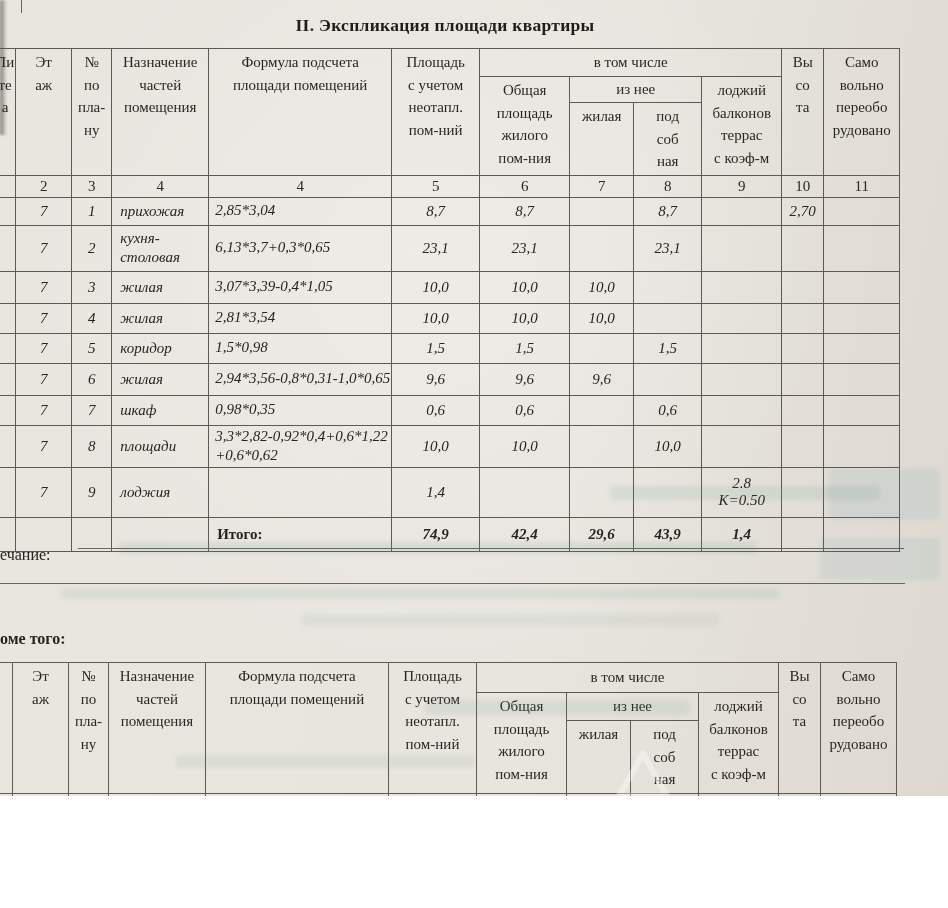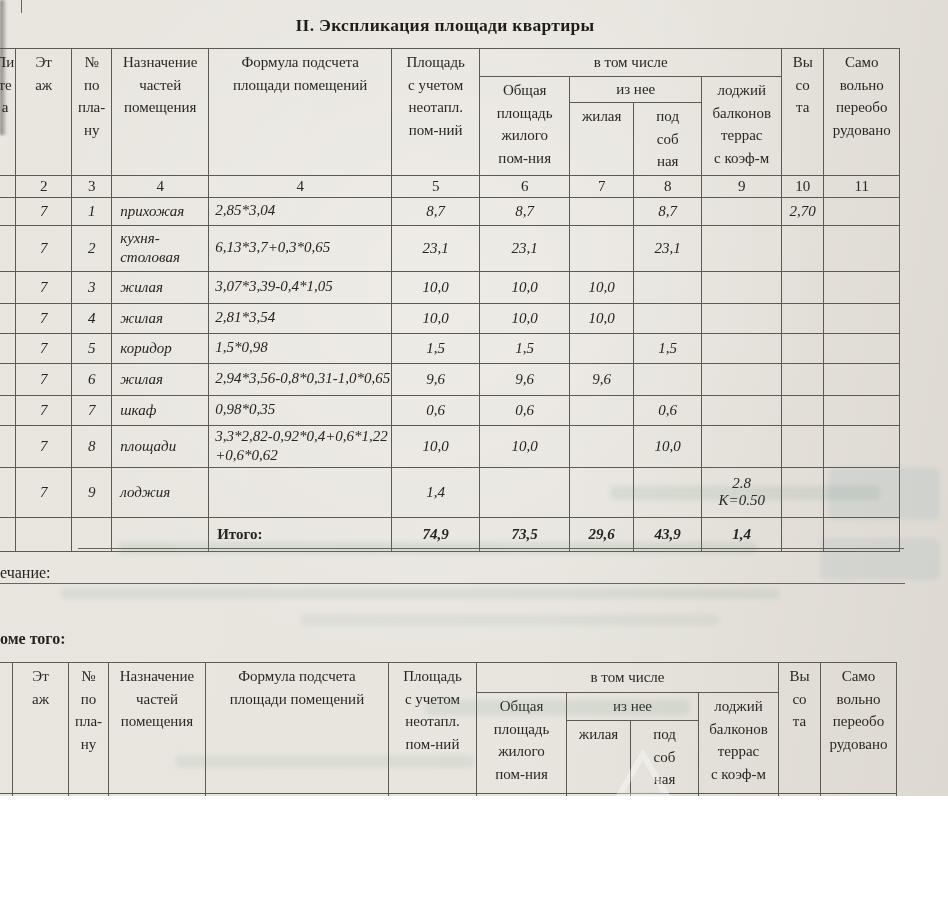--- a/index.html
+++ b/index.html
@@ -25,21 +25,21 @@
   }
   .tbl th.group{vertical-align:middle; line-height:1.1;margin-top:43px;}
   .numrow td{font-size:15px; text-align:center; vertical-align:middle; font-style:normal; color:#2a2722;}
   .tbl tbody td{font-style:italic; font-size:15px; vertical-align:middle; white-space:pre-line; color:#262420;}
   .c-purp{text-align:left; padding-left:8px !important; line-height:1.25;}
   .c-form{text-align:left; padding-left:6px !important; line-height:1.3;}
   .c-val{text-align:center;}
   .c-itogo{font-style:normal !important; font-weight:bold; text-align:left; padding-left:8px !important; font-size:15.5px;}
   .bold-val{font-weight:bold;}
   .rule{position:absolute; border-bottom:1px solid #6a6459;}
-  .note-label{position:absolute; left:0; top:564px; font-size:16px;}
+  .note-label{position:absolute; left:0; top:546px; font-size:16px;}
   .besides-label{position:absolute; left:0; top:630px; font-size:16px; font-weight:bold;}
   .ghost{position:absolute; filter:blur(2.5px); border-radius:5px; pointer-events:none;}
   .g-green{background:rgba(96,142,118,0.16);}
   .g-teal{background:rgba(70,128,146,0.14);}
   .edge-shadow{
     position:absolute; left:0; top:0; width:7px; height:135px;
     background:linear-gradient(to right, rgba(40,38,34,0.55), rgba(40,38,34,0));
     filter:blur(1px);
   }
   .top-stub-line{position:absolute; left:21px; top:0; width:1px; height:13px; background:#6a655c;}
@@ -276,21 +276,21 @@
         <td class="c-val"></td>
         <td class="c-val"></td>
       </tr>
       <tr style="height:34px">
         <td></td>
         <td></td>
         <td></td>
         <td></td>
         <td class="c-itogo">Итого:</td>
         <td class="c-val bold-val">74,9</td>
-        <td class="c-val bold-val">73,5</td>
+        <td class="c-val bold-val">42,4</td>
         <td class="c-val bold-val">29,6</td>
         <td class="c-val bold-val">43,9</td>
         <td class="c-val bold-val">1,4</td>
         <td class="c-val"></td>
         <td class="c-val"></td>
       </tr>
     </tbody>
   </table>
 
   <div class="note-label">ечание:</div>

